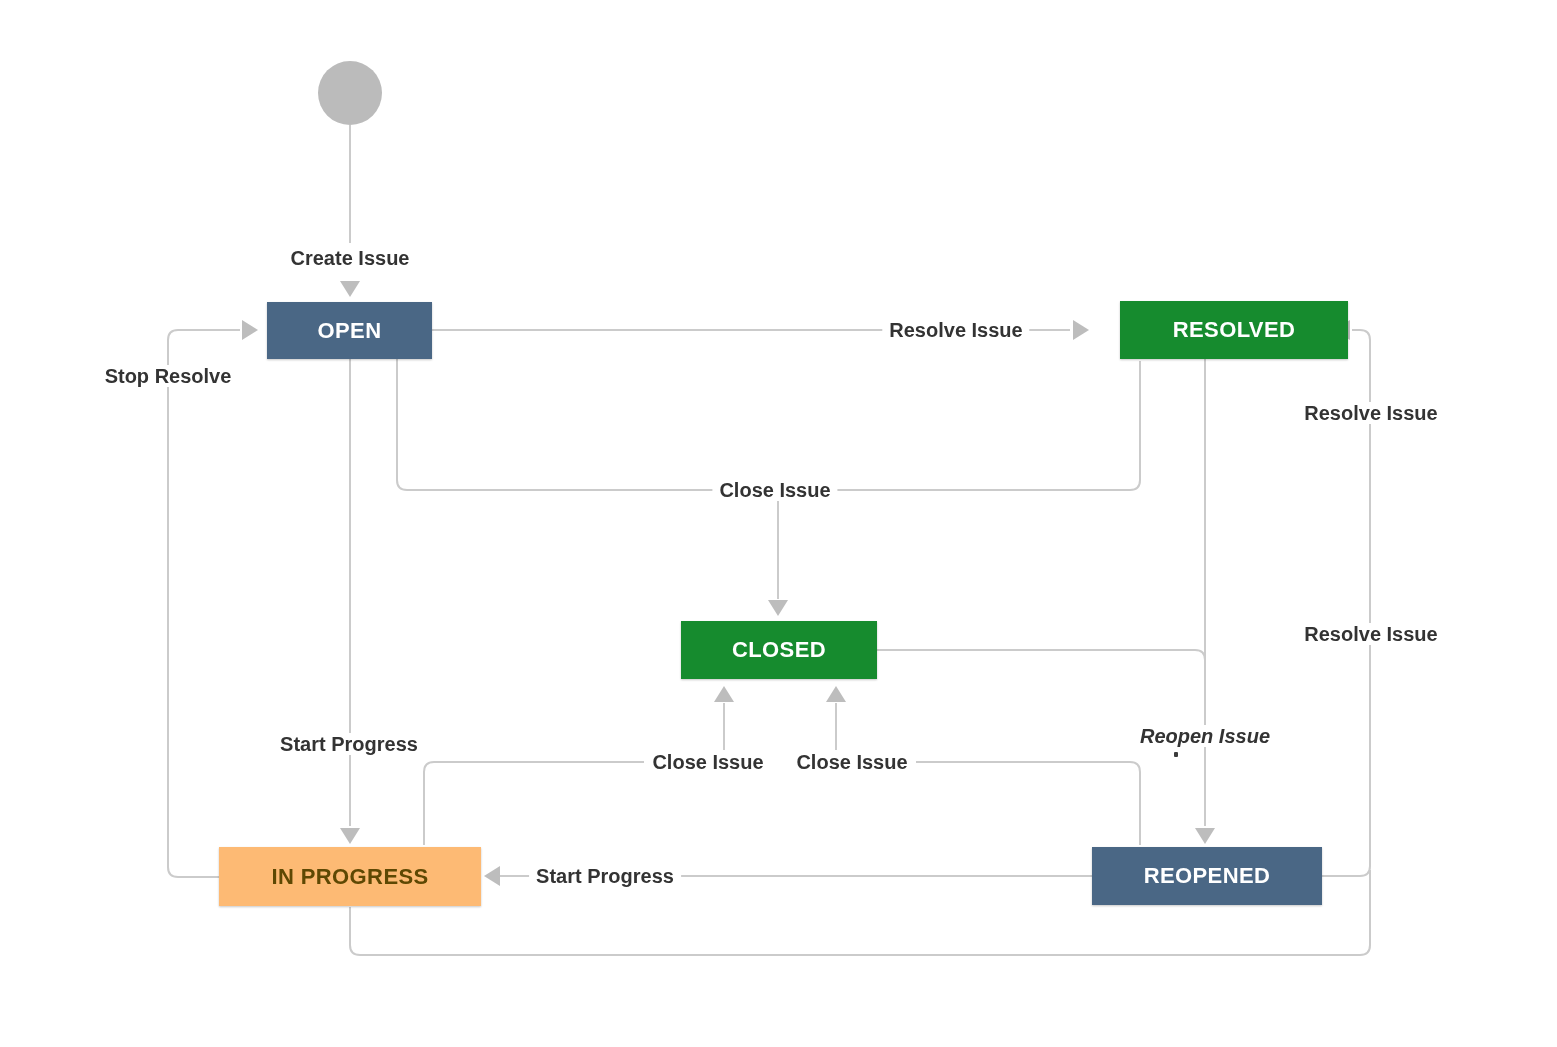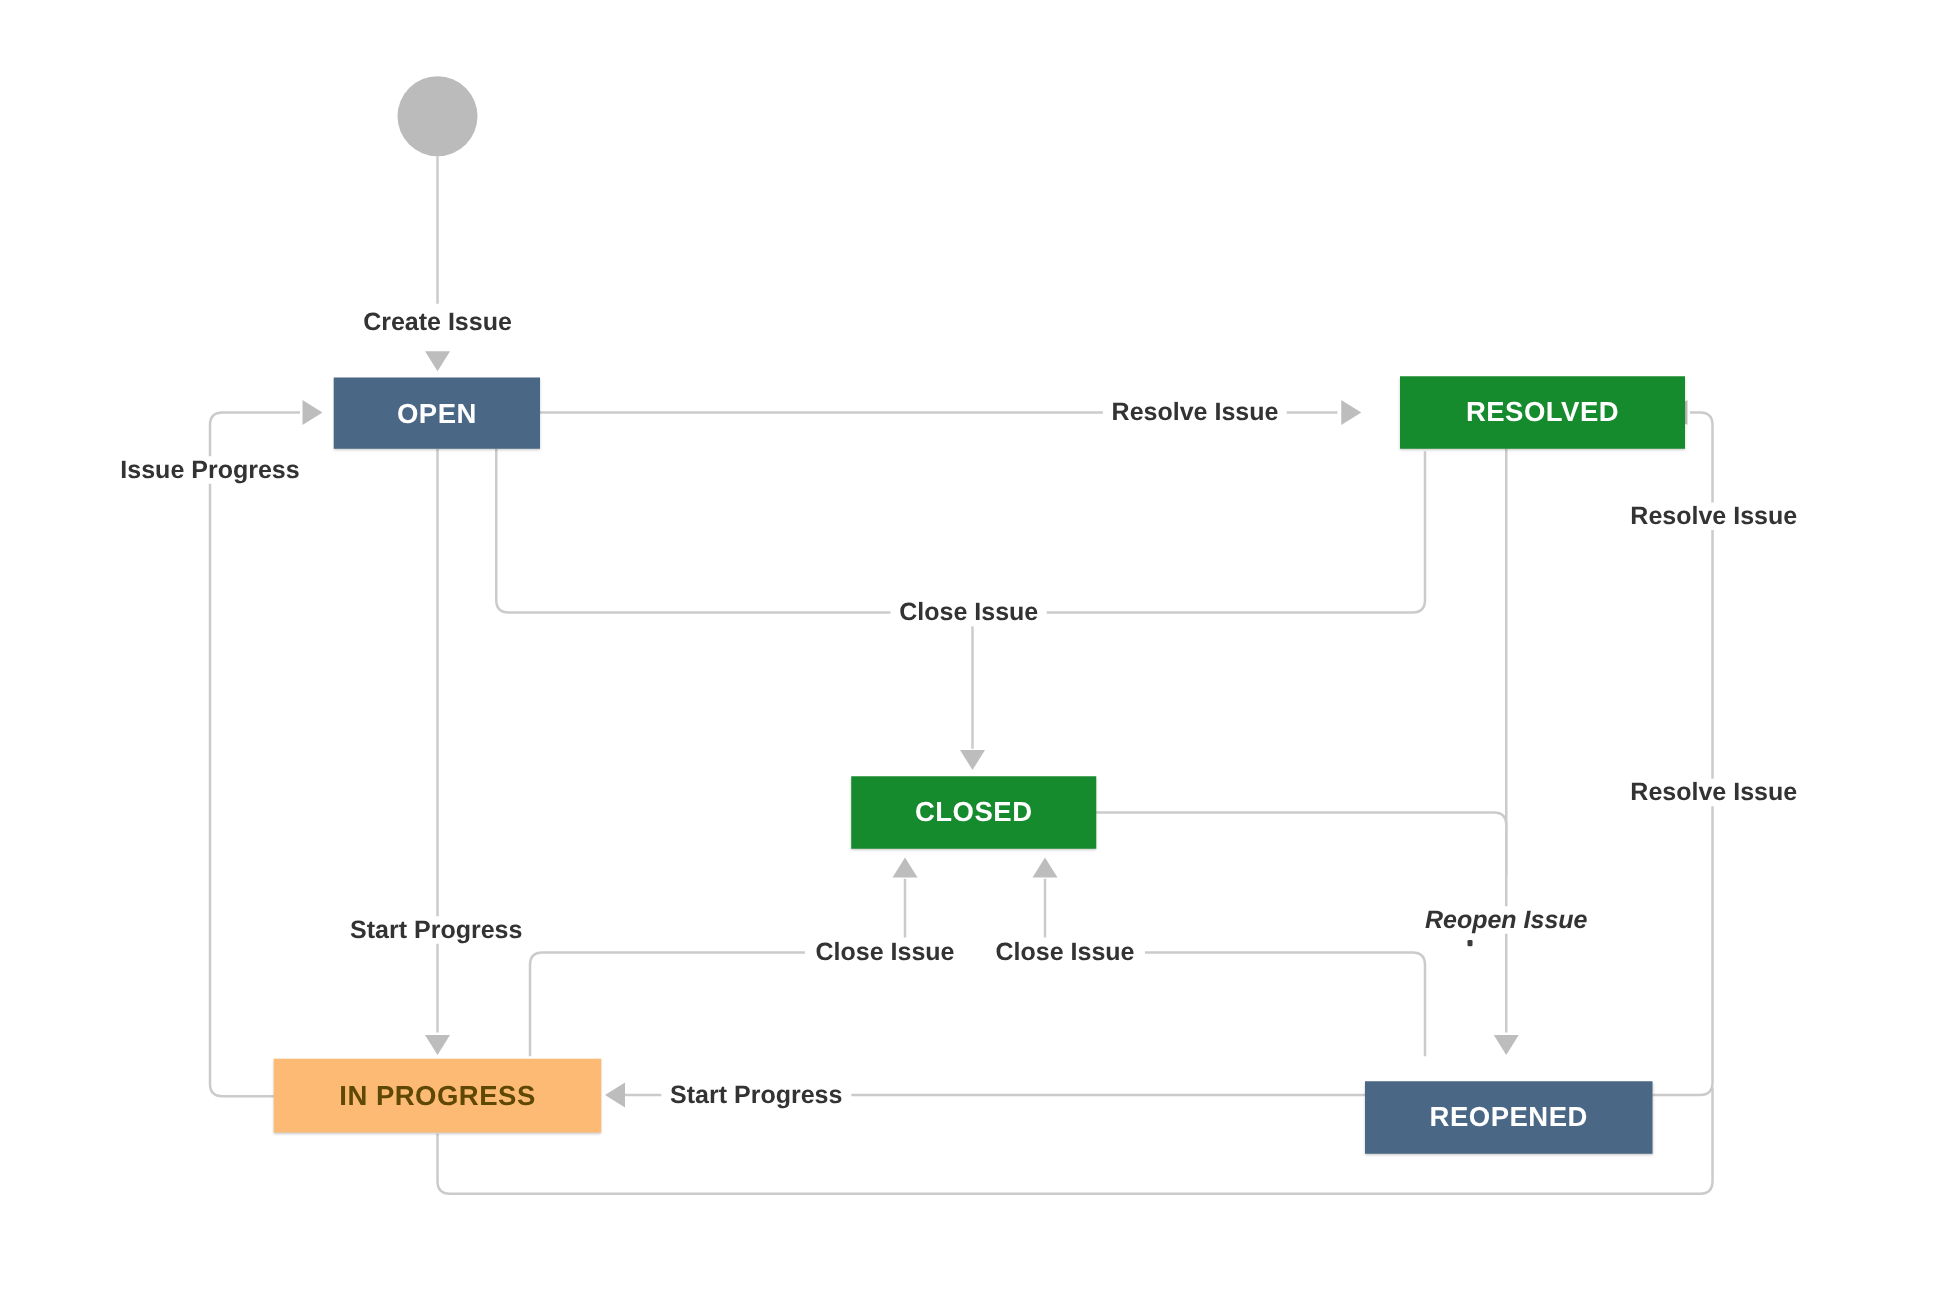--- a/index.html
+++ b/index.html
@@ -29,21 +29,21 @@
   }
   .stray-dot{
     position:absolute;left:1174px;top:752px;width:4px;height:5px;
     background:#3c3c3c;border-radius:1px;
   }
   
   #node-open{left:267px;top:302px;width:165px;height:57px;}
   #node-resolved{left:1092px;top:301px;width:228px;height:58px;margin-left:28px;}
   #node-closed{left:681px;top:621px;width:196px;height:58px;}
   #node-in-progress{left:219px;top:847px;width:262px;height:59px;}
-  #node-reopened{left:1092px;top:847px;width:230px;height:58px;margin-top:18px;}
+  #node-reopened{left:1092px;top:847px;width:230px;height:58px;}
   
   #lbl-create{left:350px;top:258px;}
   #lbl-stop{left:168px;top:376px;}
   #lbl-resolve-top{left:956px;top:330px;}
   #lbl-close-top{left:775px;top:490px;}
   #lbl-start-left{left:349px;top:744px;}
   #lbl-close-ip{left:708px;top:762px;}
   #lbl-close-ro{left:852px;top:762px;}
   #lbl-reopen{left:1205px;top:736px;font-style:italic;}
   #lbl-resolve-r-up{left:1371px;top:413px;}
@@ -79,21 +79,21 @@
     <polygon points="778,616 768,600 788,600"></polygon>
     <polygon points="350,844 340,828 360,828"></polygon>
     <polygon points="724,686 714,702 734,702"></polygon>
     <polygon points="836,686 826,702 846,702"></polygon>
     <polygon points="1205,844 1195,828 1215,828"></polygon>
     <polygon points="484,876 500,866 500,886"></polygon>
     <polygon points="1334,330 1350,320 1350,340"></polygon>
   </svg>
 
   <div class="edge-label" id="lbl-create">Create Issue</div>
-  <div class="edge-label" id="lbl-stop">Issue Progress</div>
+  <div class="edge-label" id="lbl-stop">Stop Resolve</div>
   <div class="edge-label" id="lbl-resolve-top">Resolve Issue</div>
   <div class="edge-label" id="lbl-close-top">Close Issue</div>
   <div class="edge-label" id="lbl-start-left">Start Progress</div>
   <div class="edge-label" id="lbl-close-ip">Close Issue</div>
   <div class="edge-label" id="lbl-close-ro">Close Issue</div>
   <div class="edge-label" id="lbl-reopen">Reopen Issue</div>
   <div class="edge-label" id="lbl-resolve-r-up">Resolve Issue</div>
   <div class="edge-label" id="lbl-resolve-r-low">Resolve Issue</div>
   <div class="edge-label" id="lbl-start-bottom">Start Progress</div>
 

